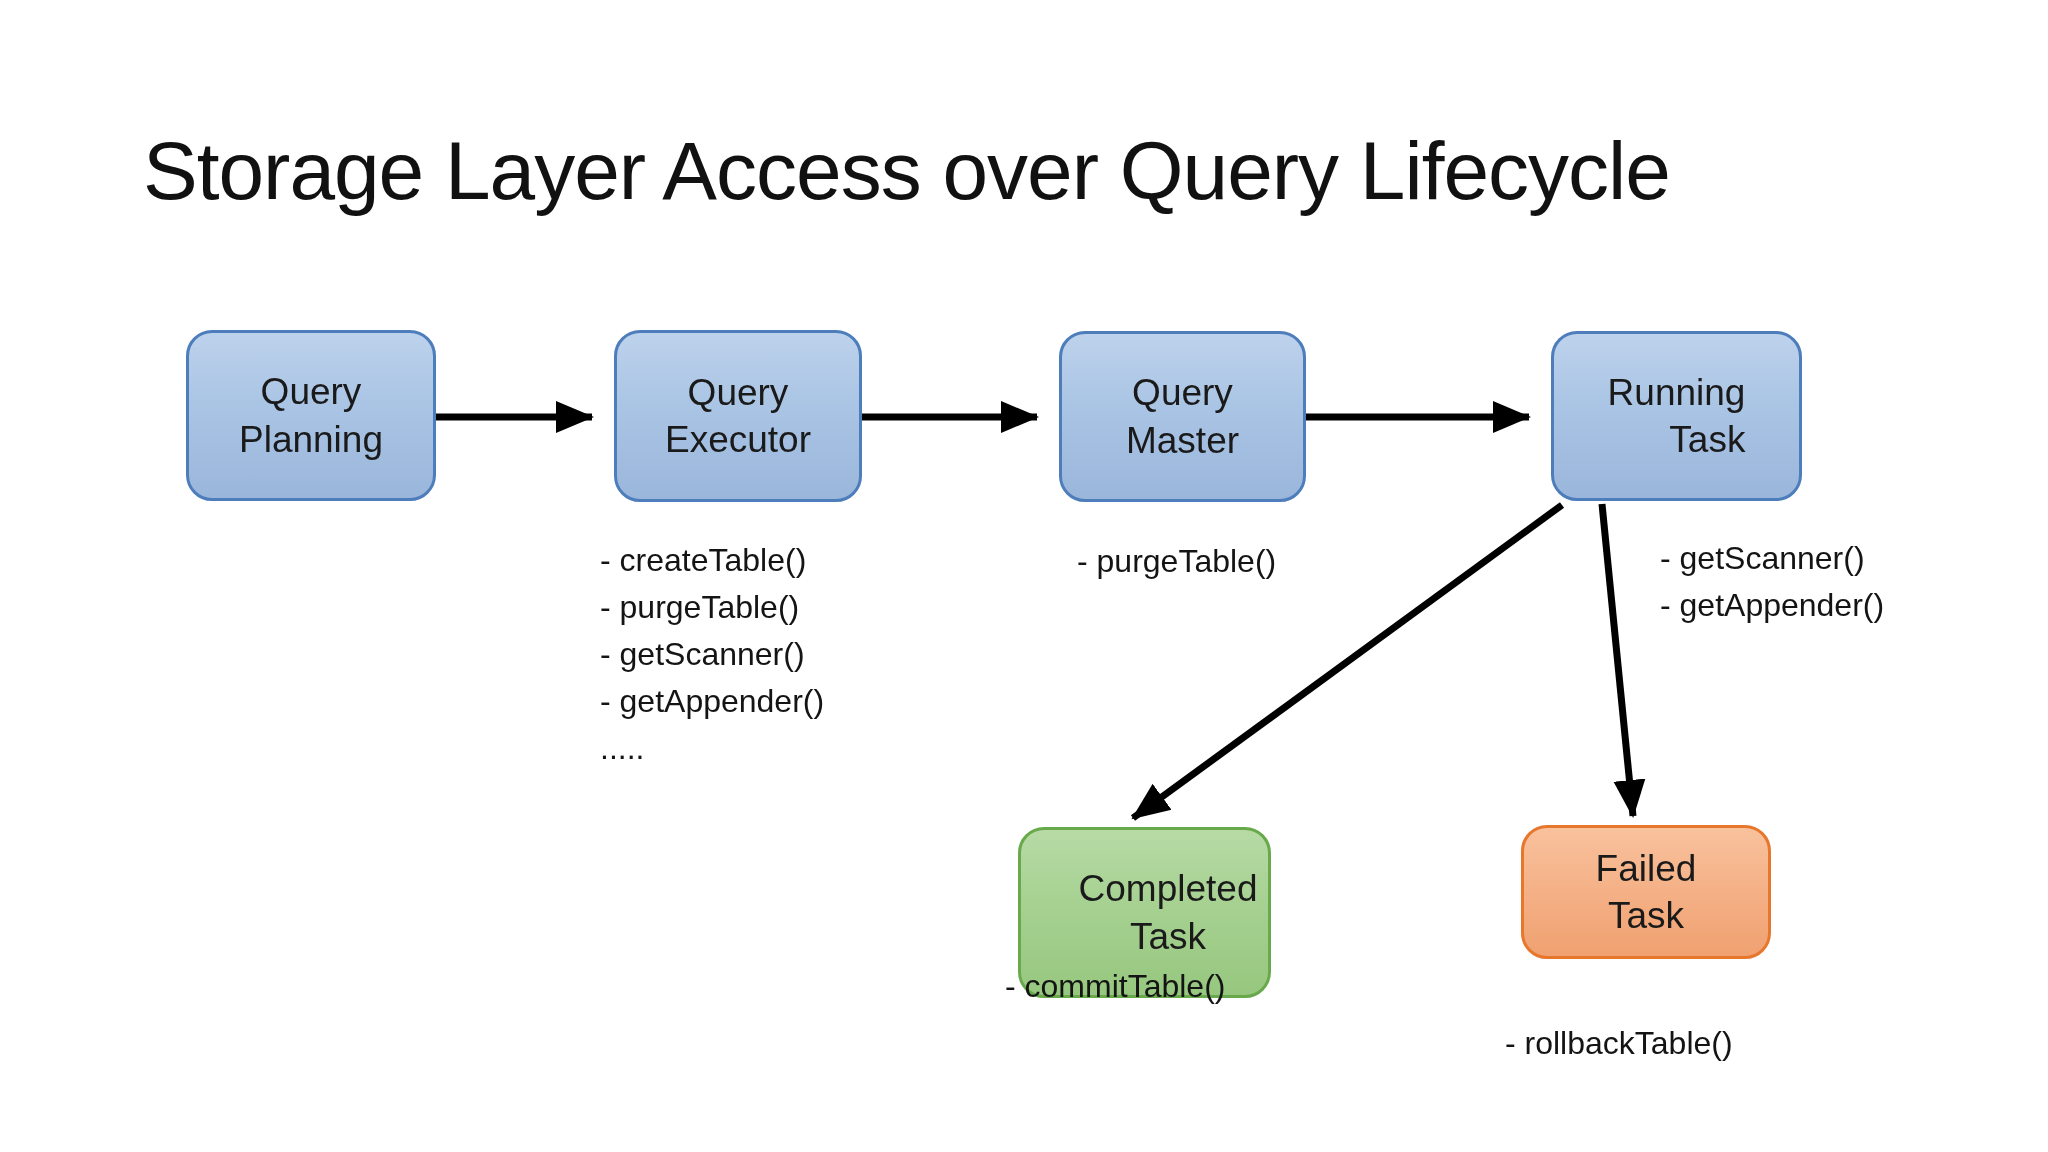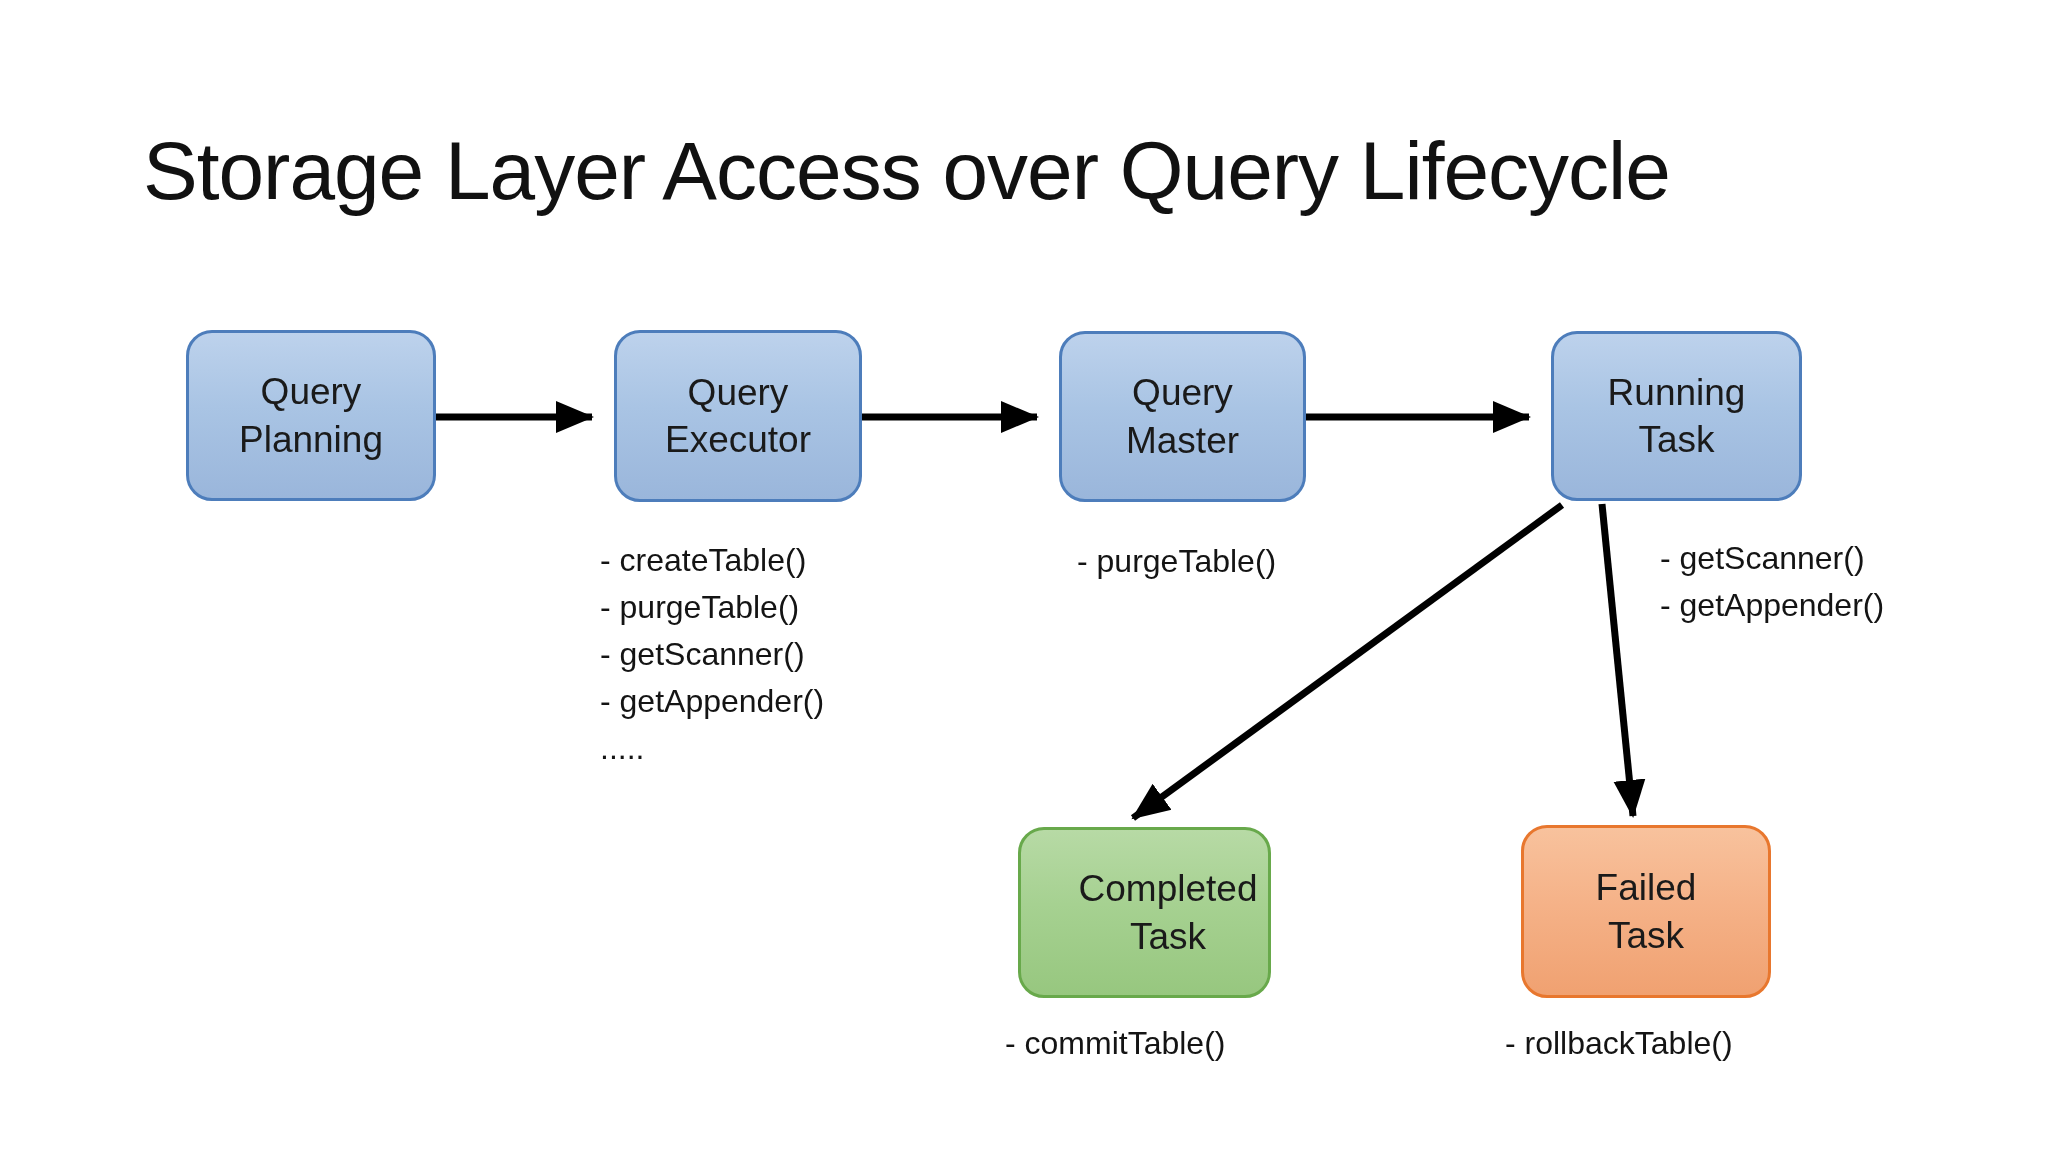--- a/index.html
+++ b/index.html
@@ -75,29 +75,29 @@
     line-height: 47px;
     color: #141414;
   }
   .method {
     white-space: pre;
   }
   
   #node-query-planning  { left: 170px;  top: 330px; width: 250px; height: 171px; }
   #node-query-executor  { left: 598px;  top: 330px; width: 248px; height: 172px; }
   #node-query-master    { left: 1043px; top: 331px; width: 247px; height: 171px; }
-  #node-running-task    { left: 1535px; top: 331px; width: 251px; height: 170px; }
+  #node-running-task    { left: 1535px; top: 331px; width: 251px; height: 170px; text-align: right; }
   #node-completed-task  { left: 1002px; top: 827px; width: 253px; height: 171px; }
-  #node-failed-task     { left: 1505px; top: 825px; width: 250px; height: 173px; }
+  #node-failed-task     { left: 1505px; top: 825px; width: 250px; height: 134px; }
   
   #methods-query-planning { left: 130px;  top: 537px; }
   #methods-query-executor { left: 600px;  top: 537px; }
   #methods-query-master   { left: 1077px; top: 538px; }
   #methods-running-task   { left: 1660px; top: 535px; }
-  #methods-completed-task { left: 1005px; top: 1020px; }
+  #methods-completed-task { left: 1005px; top: 963px; }
   #methods-failed-task    { left: 1505px; top: 1020px; }
 </style>
 </head>
 <body>
 
 <div class="canvas">
 
   <h1 class="slide-title">Storage Layer Access over Query Lifecycle</h1>
 
   <svg class="arrow-layer" viewBox="0 0 2048 1152">

